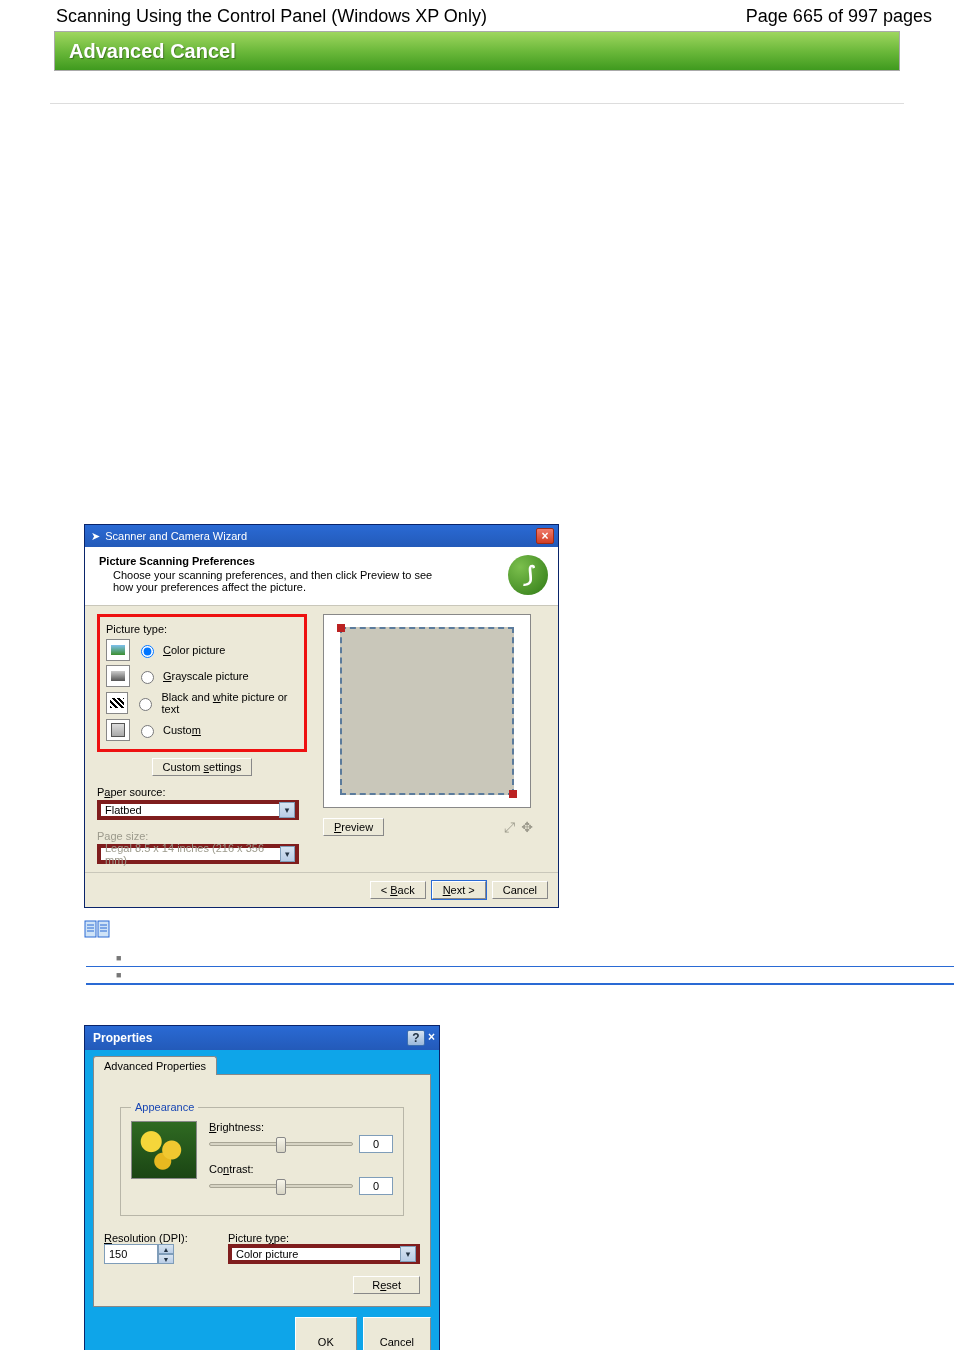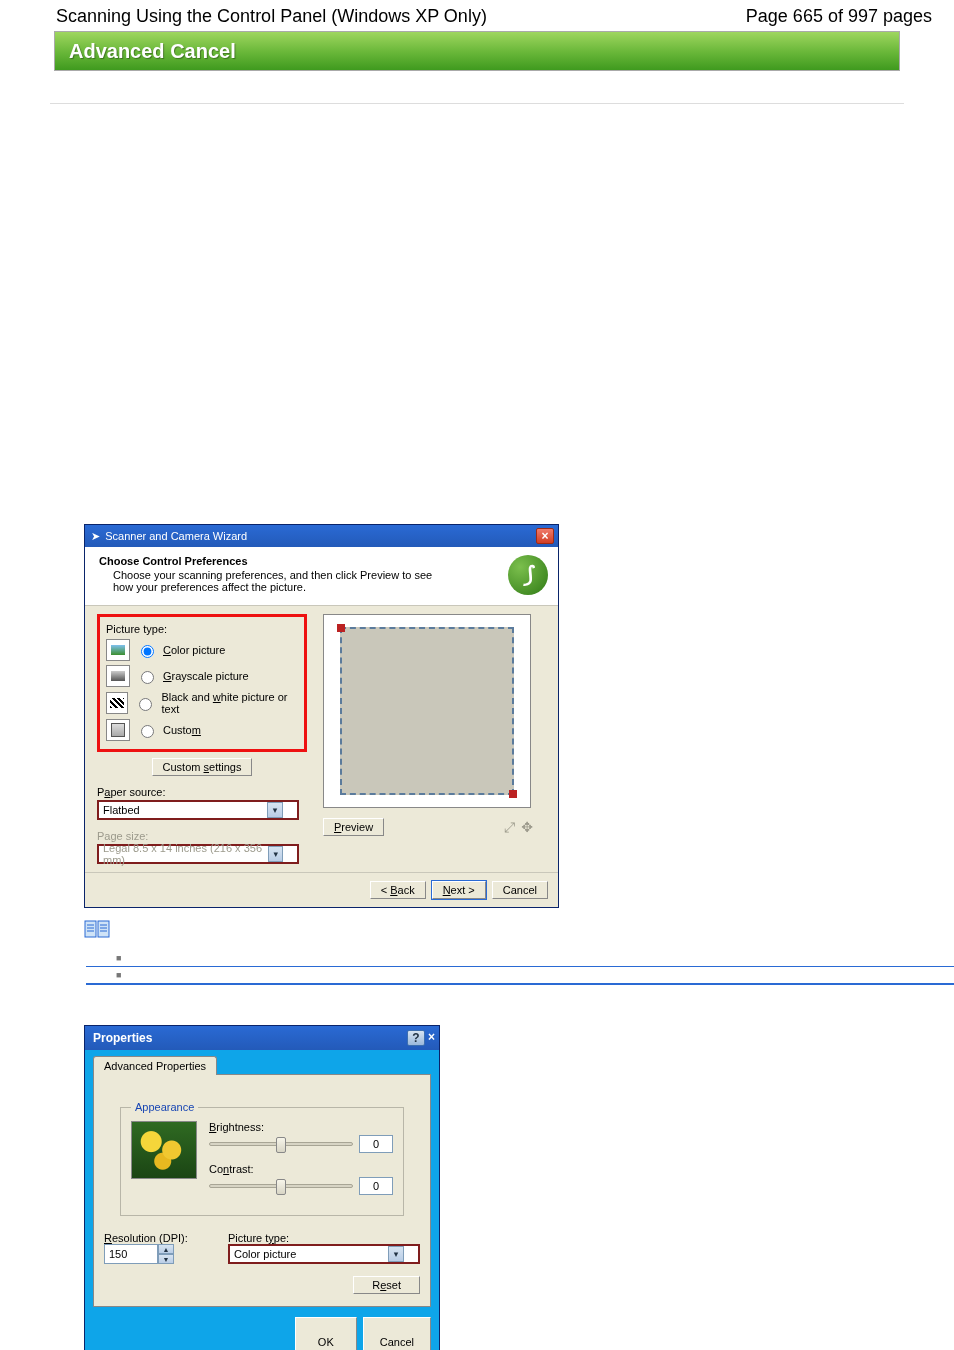--- a/index.html
+++ b/index.html
@@ -108,24 +108,24 @@
   .xp-btn {
     font: 11px Tahoma, Arial; padding:2px 10px;
     background:#ece9d8; border:1px solid #888;
     border-top-color:#fff; border-left-color:#fff;
   }
   .xp-btn.default { outline:1px solid #2a6ad4; }
   .field-block { margin-top:10px; }
   .field-block label { display:block; margin-bottom:2px; }
   .xp-select {
     width: 202px; height:20px;
-    border:2px solid #7f1d1d;
+    border:4px solid #7f1d1d;
     background:#fff;
     display:flex; align-items:center; justify-content:space-between;
-    padding:0 14px 0 4px;
+    padding:0 0 0 4px;
   }
   .xp-select.disabled{ color:#9c9a8c; }
   .xp-select .arrow{
     width:16px;height:16px; background:linear-gradient(#d7e4f2,#b9cde6);
     border:1px solid #7f9db9; display:flex;align-items:center;justify-content:center;font-size:9px;color:#234;
   }
   .disabled-label { color:#9c9a8c; }
 
   .preview-pane { width:210px; }
   .preview-box {
@@ -263,21 +263,21 @@
     <div class="titlebar">
       <div class="t-left">
         <span>➤</span>
         <span>Scanner and Camera Wizard</span>
       </div>
       <div class="tb-btn">×</div>
     </div>
 
     <div class="header">
       <div class="h-text">
-        <span class="h-title">Choose Control Preferences</span>
+        <span class="h-title">Picture Scanning Preferences</span>
         <span class="h-sub">Choose your scanning preferences, and then click Preview to see how your preferences affect the picture.</span>
       </div>
       <div class="wizard-icon">⟆</div>
     </div>
 
     <div class="body">
       <div class="left-col">
         <div class="pt-box">
           <span class="pt-label">Picture type:</span>
 

